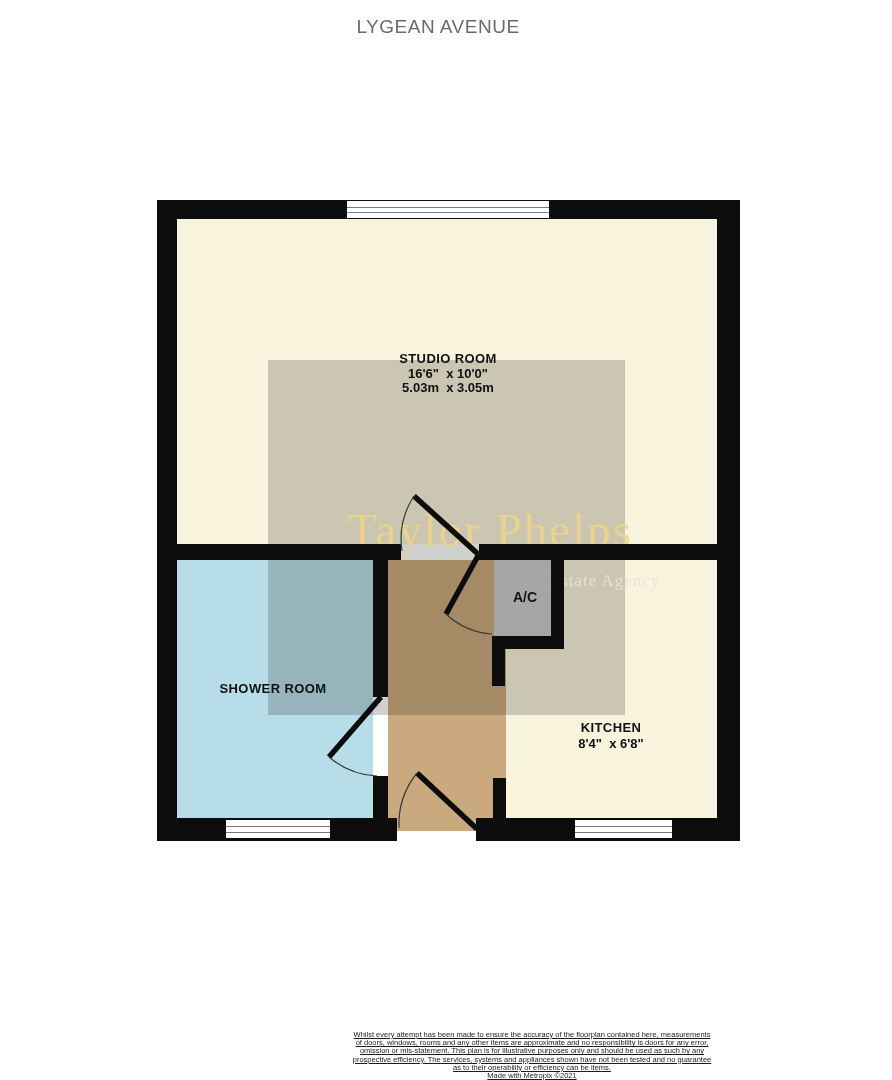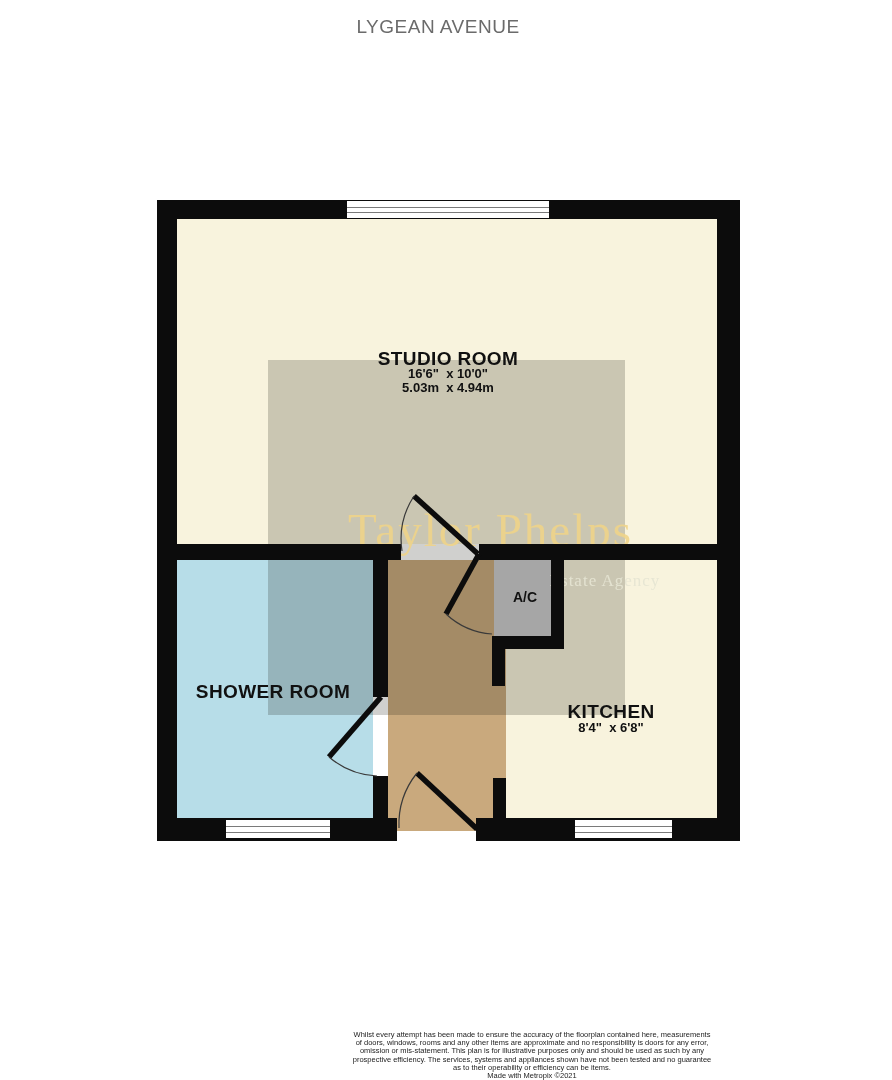--- a/index.html
+++ b/index.html
@@ -20,30 +20,30 @@
   .wm{position:absolute;z-index:4;font-family:"Liberation Serif", serif;text-align:center;padding-left:42px;}
   #wm-name{left:0;top:303px;width:583px;font-size:47px;letter-spacing:2px;opacity:.88;white-space:nowrap;}
   #wm-tagline{left:306px;top:371px;width:200px;font-size:17px;letter-spacing:1px;opacity:.92;}
   .wall{position:absolute;z-index:5;}
   .window{position:absolute;z-index:6;background:#ffffff;}
   .window .pane-line{position:absolute;left:0;width:100%;height:1px;background:#7a7a7a;}
   .window .l1{top:33%;} .window .l2{top:66%;}
   #door-layer{position:absolute;left:0;top:0;z-index:7;pointer-events:none;}
 
   .room-label{position:absolute;z-index:8;text-align:center;color:#111;font-weight:bold;}
-  .room-label .nm{font-size:19px;letter-spacing:.4px;}
+  .room-label .nm{font-size:13px;letter-spacing:.4px;}
   .room-label .dim{font-size:13px;white-space:pre;}
   #label-studio{left:161px;top:152px;width:260px;line-height:14.5px;}
   #label-shower{left:36px;top:481px;width:160px;font-size:14px;}
-  #label-kitchen{left:324px;top:504px;width:260px;line-height:15.5px;}
+  #label-kitchen{left:324px;top:520px;width:260px;line-height:15.5px;}
   #label-ac{left:336px;top:389px;width:64px;font-size:14px;}
 
   
   #disclaimer{left:322px;top:1031px;width:420px;text-align:center;
-    font-size:7.5px;line-height:8.2px;color:#1c1c1c;}
+    font-size:7.5px;line-height:8.2px;color:#1c1c1c;text-decoration:underline;}
 </style>
 </head>
 <body>
 
 <div id="page">
 
   <div id="plan-title" class="abs">LYGEAN AVENUE</div>
 
   <div id="floorplan" class="abs">
 
@@ -103,21 +103,21 @@
       </g>
       <g>
         <line x1="320" y1="629" x2="260" y2="573" stroke="#0c0c0c" stroke-width="5.5"></line>
         <path d="M 260 573 A 82 82 0 0 0 242 628" fill="none" stroke="#3a3a3a" stroke-width="1.2"></path>
       </g>
     </svg>
 
     <div id="label-studio" class="room-label">
       <div class="nm">STUDIO ROOM</div>
       <div class="dim">16'6"  x 10'0"</div>
-      <div class="dim">5.03m  x 4.94m</div>
+      <div class="dim">5.03m  x 3.05m</div>
     </div>
     <div id="label-shower" class="room-label">
       <div class="nm">SHOWER ROOM</div>
     </div>
     <div id="label-kitchen" class="room-label">
       <div class="nm">KITCHEN</div>
       <div class="dim">8'4"  x 6'8"</div>
     </div>
     <div id="label-ac" class="room-label">A/C</div>
 

